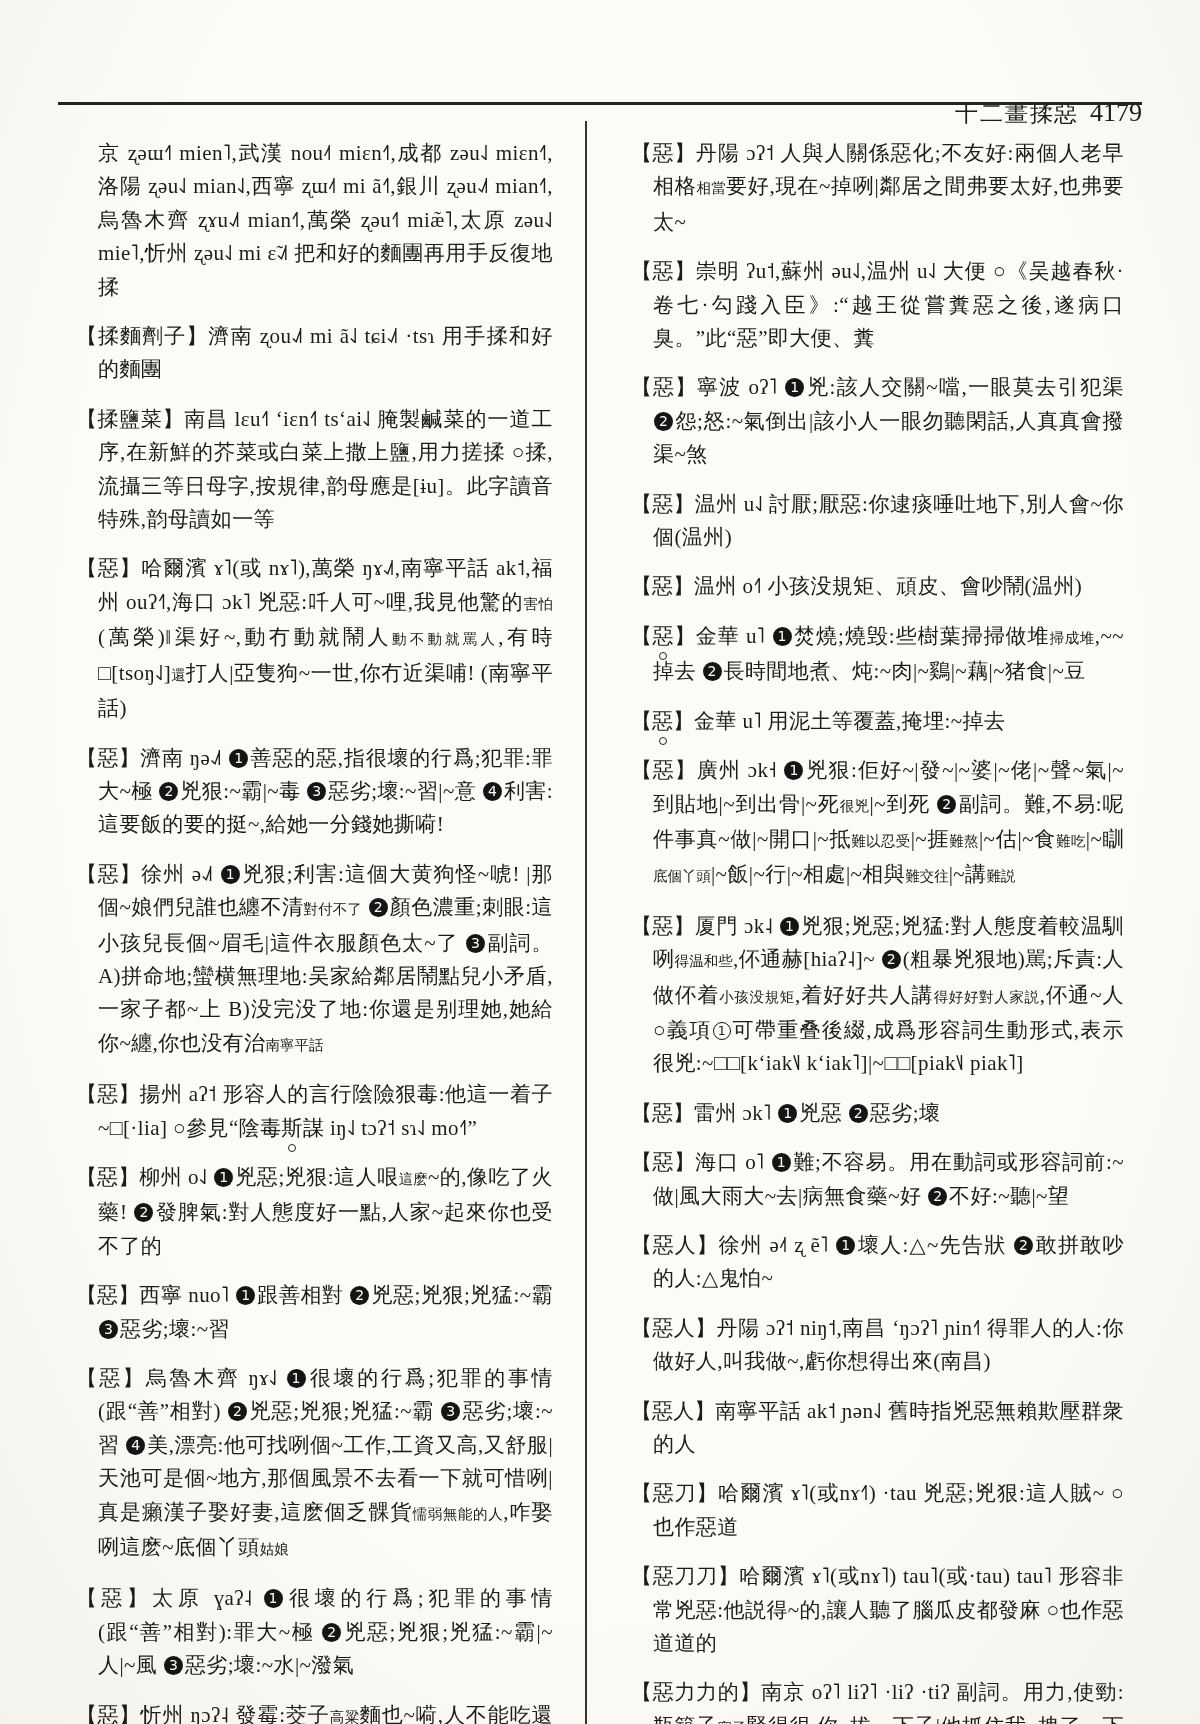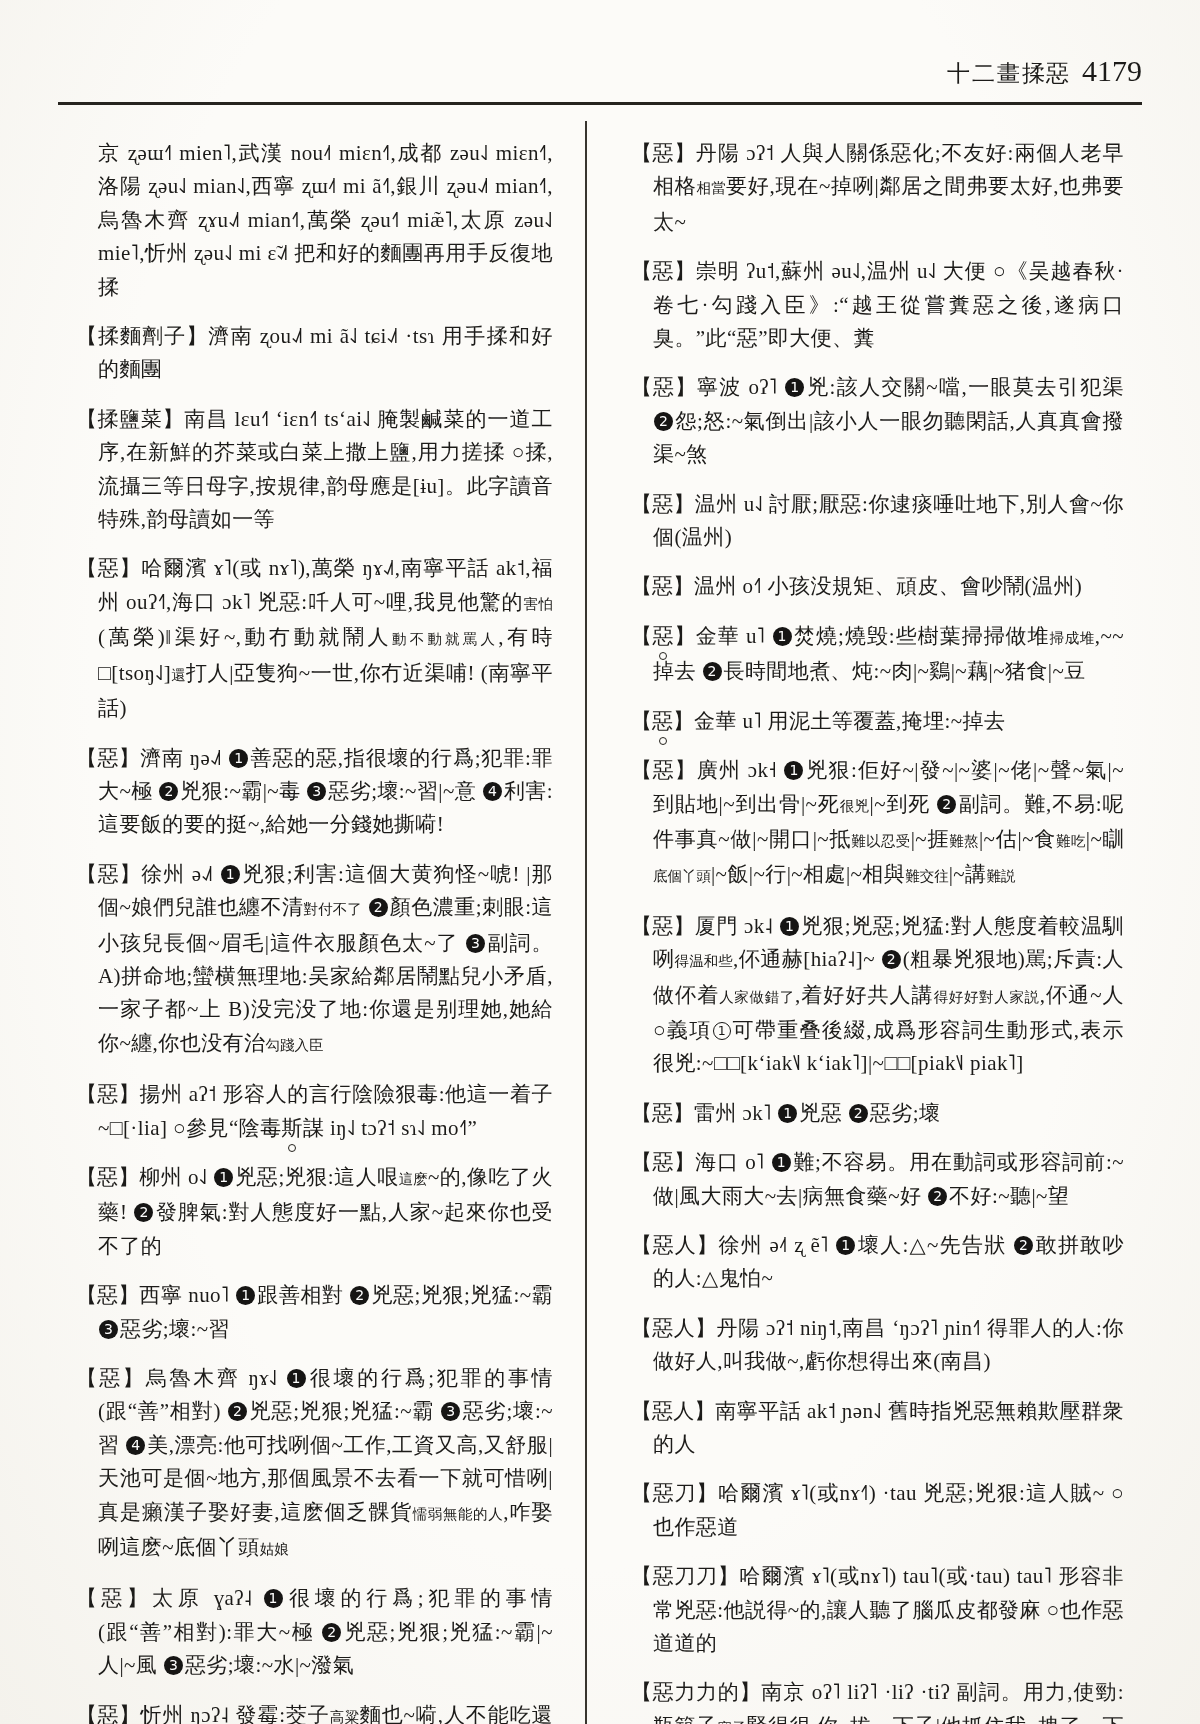--- a/index.html
+++ b/index.html
@@ -10,21 +10,21 @@
     background-image:radial-gradient(ellipse at 50% 40%, #fcfbf8 60%, #f4f2ec 100%);
     color:#1c1b19;
     font-family:"Liberation Serif","DejaVu Serif","DejaVu Sans",serif;
   }
   .hdr{
     position:absolute;top:54px;left:62px;right:58px;
     display:flex;justify-content:flex-end;align-items:baseline;
     font-size:23px;letter-spacing:2px;
   }
   .hdr-right{display:flex;align-items:baseline;gap:12px;letter-spacing:1px;}
-  .pageno{font-size:30px;letter-spacing:0;font-family:"Liberation Serif",serif;}
+  .pageno{font-size:26px;letter-spacing:0;font-family:"Liberation Serif",serif;margin-top:44px;}
   .rule{position:absolute;top:102px;left:58px;width:1084px;height:0;border-top:3px solid #26241f;}
   .columns{position:absolute;top:121px;left:60px;width:1080px;display:flex;align-items:stretch;}
   .col{box-sizing:border-box;font-size:21px;line-height:33.4px;letter-spacing:0.02em;}
   .col-left{width:527px;padding-right:16px;border-right:2px solid #38352f;}
   .col-right{width:553px;padding-left:28px;}
   .entry{margin:16px;text-align:justify;padding-left:22px;text-indent:-22px;}
   .entry.cont{text-indent:0;}
   .head{letter-spacing:0;}
   .sm{font-size:14.5px;letter-spacing:0;}
   .bn{
@@ -57,38 +57,38 @@
     </span>
   </div>
   <div class="rule"></div>
   <div class="columns">
     <div class="col col-left" id="col-left">
         <p class="entry cont">京 ʐəɯ˧˥ mien˥,武漢 nou˨˦ miɛn˧˥,成都 zəu˨˩ miɛn˧˥,洛陽 ʐəu˨˩ mian˨˩,西寧 ʐɯ˨˦ mi ã˧˥,銀川 ʐəu˨˩˦ mian˧˥,烏魯木齊 ʐɤu˨˩˦ mian˧˥,萬榮 ʐəu˧˥ miæ̃˥,太原 zəu˨˩ mie˥,忻州 ʐəu˨˩ mi ɛ̃˨˩˦ 把和好的麵團再用手反復地揉</p>
         <p class="entry"><span class="head">【揉麵劑子】</span>濟南 ʐou˨˩˦ mi ã˨˩ tɕi˨˩˦ ·tsɿ 用手揉和好的麵團</p>
         <p class="entry"><span class="head">【揉鹽菜】</span>南昌 lɛu˧˥ ʻiɛn˧˥ tsʻai˨˩ 腌製鹹菜的一道工序,在新鮮的芥菜或白菜上撒上鹽,用力搓揉 ○揉,流攝三等日母字,按規律,韵母應是[ɨu]。此字讀音特殊,韵母讀如一等</p>
         <p class="entry"><span class="head">【惡】</span>哈爾濱 ɤ˥(或 nɤ˥),萬榮 ŋɤ˨˩˦,南寧平話 ak˦,福州 ouʔ˧˥,海口 ɔk˥ 兇惡:吀人可~哩,我見他驚的<span class="sm">害怕</span>(萬榮)‖渠好~,動冇動就鬧人<span class="sm">動不動就罵人</span>,有時□[tsoŋ˨˩]<span class="sm">還</span>打人|亞隻狗~一世,你冇近渠哺! (南寧平話)</p>
         <p class="entry"><span class="head">【惡】</span>濟南 ŋə˨˩˦ <span class="bn">1</span>善惡的惡,指很壞的行爲;犯罪:罪大~極 <span class="bn">2</span>兇狠:~霸|~毒 <span class="bn">3</span>惡劣;壞:~習|~意 <span class="bn">4</span>利害:這要飯的要的挺~,給她一分錢她撕嗬!</p>
-        <p class="entry"><span class="head">【惡】</span>徐州 ə˨˩˦ <span class="bn">1</span>兇狠;利害:這個大黄狗怪~唬! |那個~娘們兒誰也纏不清<span class="sm">對付不了</span> <span class="bn">2</span>顏色濃重;刺眼:這小孩兒長個~眉毛|這件衣服顏色太~了 <span class="bn">3</span>副詞。A)拼命地;蠻横無理地:吴家給鄰居鬧點兒小矛盾,一家子都~上 B)没完没了地:你還是别理她,她給你~纏,你也没有治<span class="sm">勾踐入臣</span></p>
+        <p class="entry"><span class="head">【惡】</span>徐州 ə˨˩˦ <span class="bn">1</span>兇狠;利害:這個大黄狗怪~唬! |那個~娘們兒誰也纏不清<span class="sm">對付不了</span> <span class="bn">2</span>顏色濃重;刺眼:這小孩兒長個~眉毛|這件衣服顏色太~了 <span class="bn">3</span>副詞。A)拼命地;蠻横無理地:吴家給鄰居鬧點兒小矛盾,一家子都~上 B)没完没了地:你還是别理她,她給你~纏,你也没有治<span class="sm">南寧平話</span></p>
         <p class="entry"><span class="head">【惡】</span>揚州 aʔ˦ 形容人的言行陰險狠毒:他這一着子~□[·lia] ○參見“陰毒<span class="ringb">斯</span>謀 iŋ˨˩ tɔʔ˦ sɿ˨˩ mo˧˥”</p>
         <p class="entry"><span class="head">【惡】</span>柳州 o˨˩ <span class="bn">1</span>兇惡;兇狠:這人哏<span class="sm">這麽</span>~的,像吃了火藥! <span class="bn">2</span>發脾氣:對人態度好一點,人家~起來你也受不了的</p>
         <p class="entry"><span class="head">【惡】</span>西寧 nuo˥ <span class="bn">1</span>跟善相對 <span class="bn">2</span>兇惡;兇狠;兇猛:~霸 <span class="bn">3</span>惡劣;壞:~習</p>
         <p class="entry"><span class="head">【惡】</span>烏魯木齊 ŋɤ˨˩ <span class="bn">1</span>很壞的行爲;犯罪的事情(跟“善”相對) <span class="bn">2</span>兇惡;兇狠;兇猛:~霸 <span class="bn">3</span>惡劣;壞:~習 <span class="bn">4</span>美,漂亮:他可找咧個~工作,工資又高,又舒服|天池可是個~地方,那個風景不去看一下就可惜咧|真是癩漢子娶好妻,這麽個乏髁貨<span class="sm">懦弱無能的人</span>,咋娶咧這麽~底個丫頭<span class="sm">姑娘</span></p>
         <p class="entry"><span class="head">【惡】</span>太原 ɣaʔ˨ <span class="bn">1</span>很壞的行爲;犯罪的事情(跟“善”相對):罪大~極 <span class="bn">2</span>兇惡;兇狠;兇猛:~霸|~人|~風 <span class="bn">3</span>惡劣;壞:~水|~潑氣</p>
         <p class="entry"><span class="head">【<span class="ringb">惡</span>】</span>忻州 ŋɔʔ˨ 發霉:茭子<span class="sm">高粱</span>麵也~嗬,人不能吃還能喂猪</p>
       </div>
     <div class="col col-right" id="col-right">
         <p class="entry"><span class="head">【惡】</span>丹陽 ɔʔ˦ 人與人關係惡化;不友好:兩個人老早相格<span class="sm">相當</span>要好,現在~掉咧|鄰居之間弗要太好,也弗要太~</p>
         <p class="entry"><span class="head">【惡】</span>崇明 ʔu˦,蘇州 əu˨˩,温州 u˨˩ 大便 ○《吴越春秋·卷七·勾踐入臣》:“越王從嘗糞惡之後,遂病口臭。”此“惡”即大便、糞</p>
         <p class="entry"><span class="head">【惡】</span>寧波 oʔ˥ <span class="bn">1</span>兇:該人交關~噹,一眼莫去引犯渠 <span class="bn">2</span>怨;怒:~氣倒出|該小人一眼勿聽閑話,人真真會撥渠~煞</p>
         <p class="entry"><span class="head">【惡】</span>温州 u˨˩ 討厭;厭惡:你逮痰唾吐地下,別人會~你個(温州)</p>
         <p class="entry"><span class="head">【惡】</span>温州 o˧˥ 小孩没規矩、頑皮、會吵鬧(温州)</p>
         <p class="entry"><span class="head">【<span class="ringb">惡</span>】</span>金華 u˥ <span class="bn">1</span>焚燒;燒毁:些樹葉掃掃做堆<span class="sm">掃成堆</span>,~~掉去 <span class="bn">2</span>長時間地煮、炖:~肉|~鷄|~藕|~猪食|~豆</p>
         <p class="entry"><span class="head">【<span class="ringb">惡</span>】</span>金華 u˥ 用泥土等覆蓋,掩埋:~掉去</p>
         <p class="entry"><span class="head">【惡】</span>廣州 ɔk˧ <span class="bn">1</span>兇狠:佢好~|發~|~婆|~佬|~聲~氣|~到貼地|~到出骨|~死<span class="sm">很兇</span>|~到死 <span class="bn">2</span>副詞。難,不易:呢件事真~做|~開口|~抵<span class="sm">難以忍受</span>|~捱<span class="sm">難熬</span>|~估|~食<span class="sm">難吃</span>|~瞓<span class="sm">底個丫頭</span>|~飯|~行|~相處|~相與<span class="sm">難交往</span>|~講<span class="sm">難説</span></p>
-        <p class="entry"><span class="head">【惡】</span>厦門 ɔk˨ <span class="bn">1</span>兇狠;兇惡;兇猛:對人態度着較温馴咧<span class="sm">得温和些</span>,伓通赫[hiaʔ˨]~ <span class="bn">2</span>(粗暴兇狠地)駡;斥責:人做伓着<span class="sm">人家做錯了</span>,着好好共人講<span class="sm">得好好對人家説</span>,伓通~人 ○義項<span class="cn">1</span>可帶重叠後綴,成爲形容詞生動形式,表示很兇:~□□[kʻiak˥˩ kʻiak˥]|~□□[piak˥˩ piak˥]</p>
+        <p class="entry"><span class="head">【惡】</span>厦門 ɔk˨ <span class="bn">1</span>兇狠;兇惡;兇猛:對人態度着較温馴咧<span class="sm">得温和些</span>,伓通赫[hiaʔ˨]~ <span class="bn">2</span>(粗暴兇狠地)駡;斥責:人做伓着<span class="sm">小孩没規矩</span>,着好好共人講<span class="sm">得好好對人家説</span>,伓通~人 ○義項<span class="cn">1</span>可帶重叠後綴,成爲形容詞生動形式,表示很兇:~□□[kʻiak˥˩ kʻiak˥]|~□□[piak˥˩ piak˥]</p>
         <p class="entry"><span class="head">【惡】</span>雷州 ɔk˥ <span class="bn">1</span>兇惡 <span class="bn">2</span>惡劣;壞</p>
         <p class="entry"><span class="head">【惡】</span>海口 o˥ <span class="bn">1</span>難;不容易。用在動詞或形容詞前:~做|風大雨大~去|病無食藥~好 <span class="bn">2</span>不好:~聽|~望</p>
         <p class="entry"><span class="head">【惡人】</span>徐州 ə˨˦ ʐ ẽ˥ <span class="bn">1</span>壞人:△~先告狀 <span class="bn">2</span>敢拼敢吵的人:△鬼怕~</p>
         <p class="entry"><span class="head">【惡人】</span>丹陽 ɔʔ˦ niŋ˦,南昌 ʻŋɔʔ˥ ɲin˧˥ 得罪人的人:你做好人,叫我做~,虧你想得出來(南昌)</p>
         <p class="entry"><span class="head">【惡人】</span>南寧平話 ak˦ ɲən˨˩ 舊時指兇惡無賴欺壓群衆的人</p>
         <p class="entry"><span class="head">【惡刀】</span>哈爾濱 ɤ˥(或nɤ˧˥) ·tau 兇惡;兇狠:這人賊~ ○也作惡道</p>
         <p class="entry"><span class="head">【惡刀刀】</span>哈爾濱 ɤ˥(或nɤ˥) tau˥(或·tau) tau˥ 形容非常兇惡:他説得~的,讓人聽了腦瓜皮都發麻 ○也作惡道道的</p>
         <p class="entry"><span class="head">【惡力力的】</span>南京 oʔ˥ liʔ˥ ·liʔ ·tiʔ 副詞。用力,使勁:瓶築子<span class="sm">塞子</span>緊得很,你~拔一下子|他抓住我~拽了一下子</p>
       </div>
   </div>

